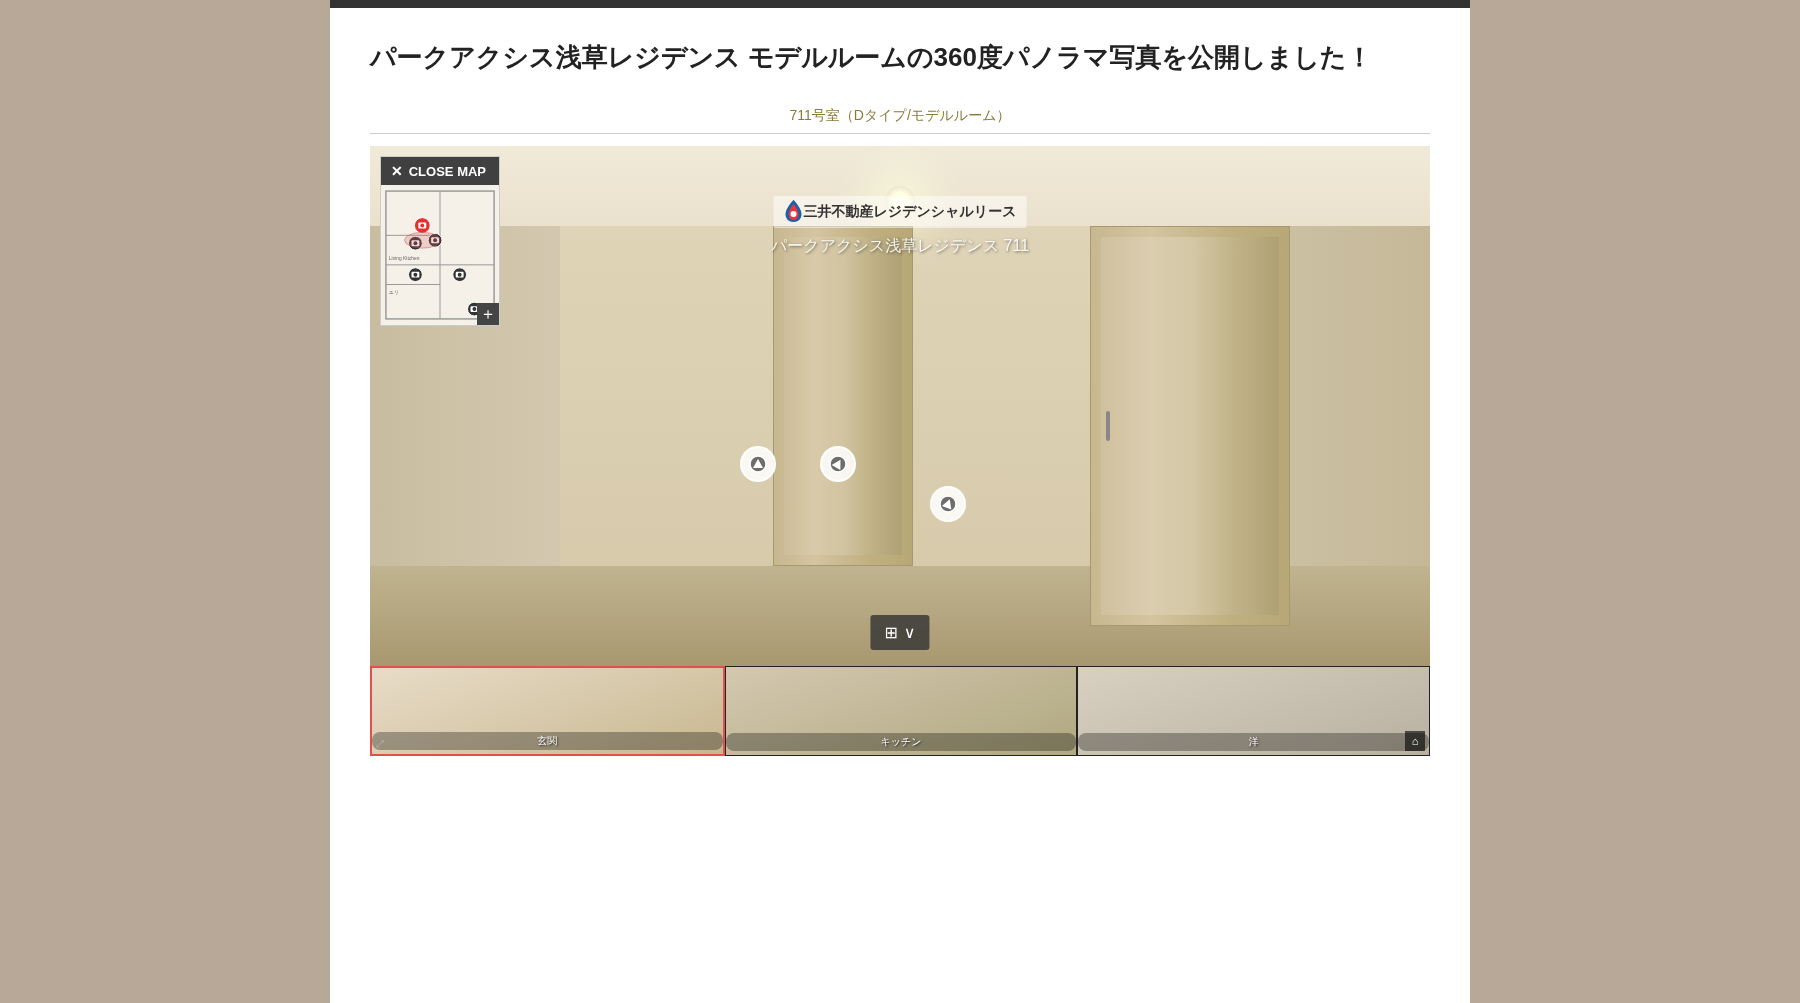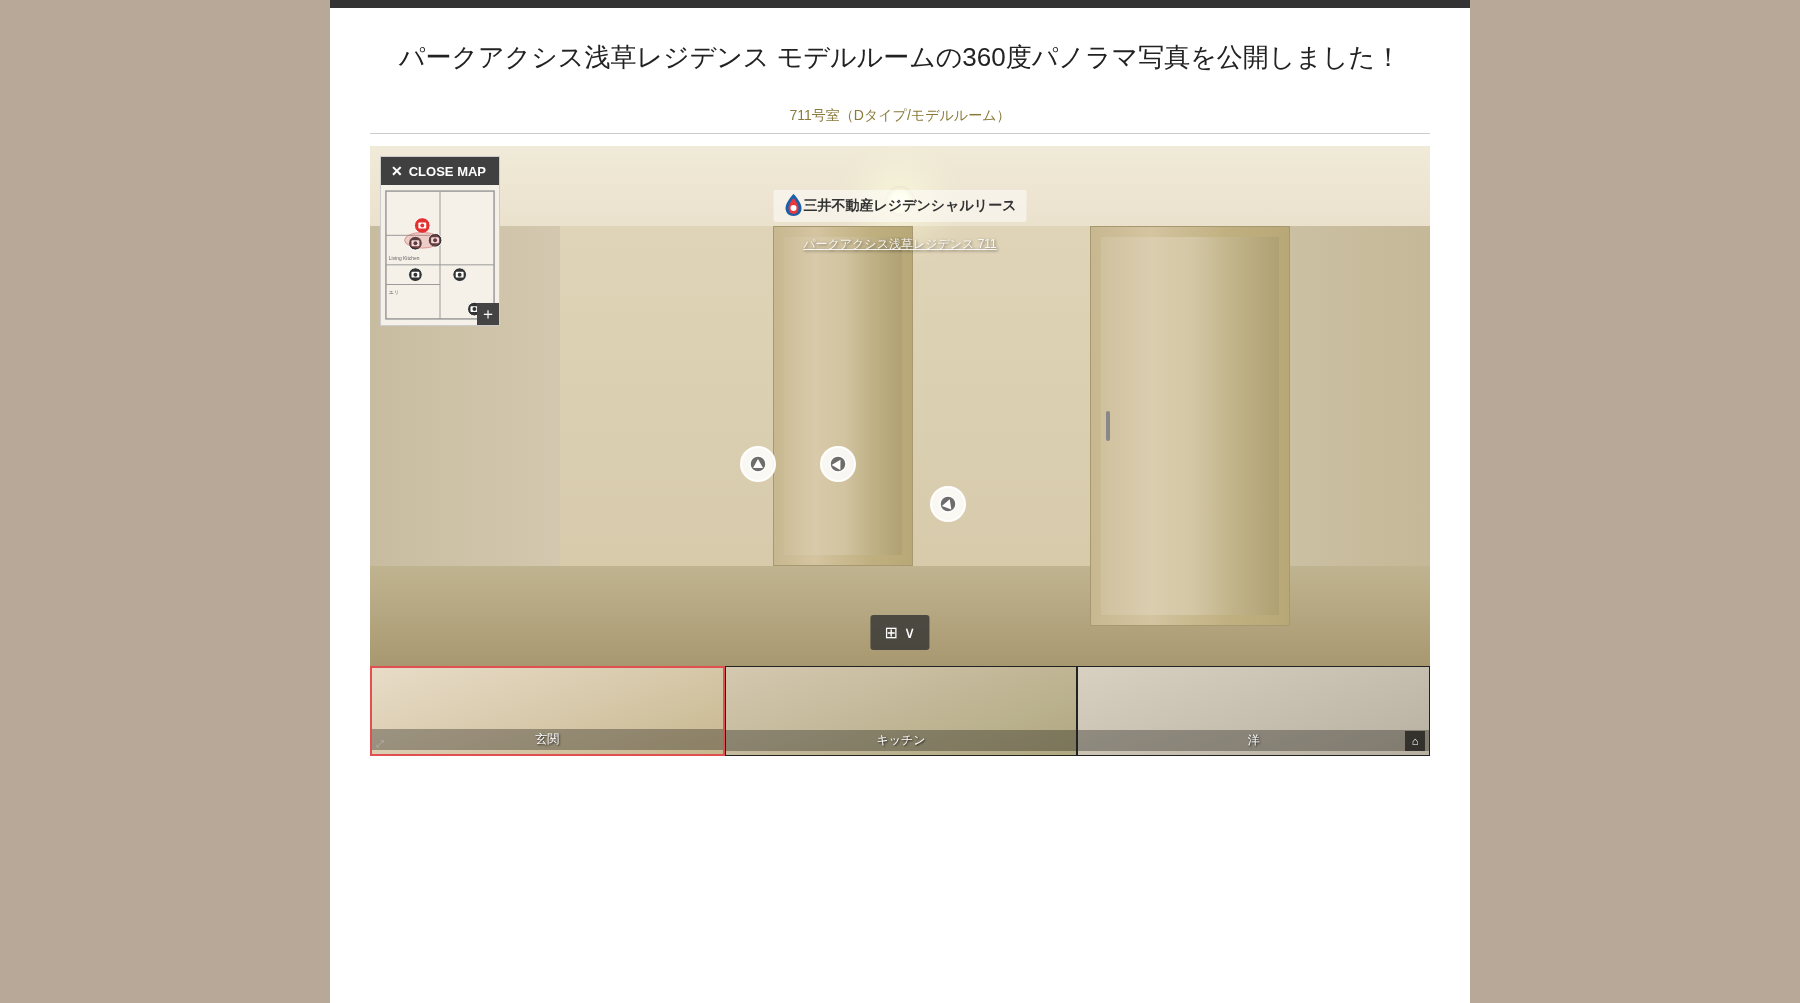--- a/index.html
+++ b/index.html
@@ -21,25 +21,24 @@
     .top-bar {
       width: 100%;
       height: 8px;
       background: #333333;
     }
     .content-area {
       padding: 30px 40px 30px 40px;
     }
     .page-title {
       font-size: 26px;
-      font-weight: normal;
+      font-weight: bold;
       color: #222;
       line-height: 1.5;
       margin-bottom: 30px;
-      text-align: center;
     }
     .room-label {
       font-size: 14px;
       color: #8a7a3a;
       border-bottom: 1px solid #cccccc;
       padding-bottom: 8px;
       margin-bottom: 12px;
       text-align: center;
     }
     .viewer-container {
@@ -102,21 +101,21 @@
       color: white;
       display: flex;
       align-items: center;
       justify-content: center;
       font-size: 16px;
       cursor: pointer;
     }
     
     .brand-watermark {
       position: absolute;
-      top: 44px;
+      top: 50px;
       left: 50%;
       transform: translateX(-50%);
       display: flex;
       align-items: center;
       gap: 0;
       background: rgba(255,255,255,0.5);
       padding: 4px 10px;
       border-radius: 2px;
     }
     .brand-logo {
@@ -126,25 +125,24 @@
     .brand-text {
       font-size: 14px;
       color: #333;
       font-weight: bold;
     }
     .property-name {
       position: absolute;
       top: 90px;
       left: 50%;
       transform: translateX(-50%);
-      font-size: 12px;
+      font-size: 16px;
       color: rgba(255,255,255,0.9);
       text-shadow: 1px 1px 3px rgba(0,0,0,0.5);
       white-space: nowrap;
-      text-decoration: underline;
     }
     
     .nav-arrow {
       position: absolute;
       width: 36px;
       height: 36px;
       border-radius: 50%;
       background: rgba(255,255,255,0.85);
       border: 2px solid rgba(255,255,255,0.9);
       display: flex;
@@ -219,24 +217,25 @@
       width: 100%;
       height: 100%;
       object-fit: cover;
     }
     .thumb-label {
       position: absolute;
       bottom: 4px;
       left: 0; right: 0;
       text-align: center;
       color: white;
-      font-size: 12px;
+      font-size: 10px;
       text-shadow: 1px 1px 2px rgba(0,0,0,0.8);
       background: rgba(0,0,0,0.3);
       padding: 2px 0;
+      border-radius: 8px;
     }
     .thumb-expand-icon {
       position: absolute;
       bottom: 4px;
       left: 4px;
       color: white;
       font-size: 10px;
     }
     .thumb-home-icon {
       position: absolute;

